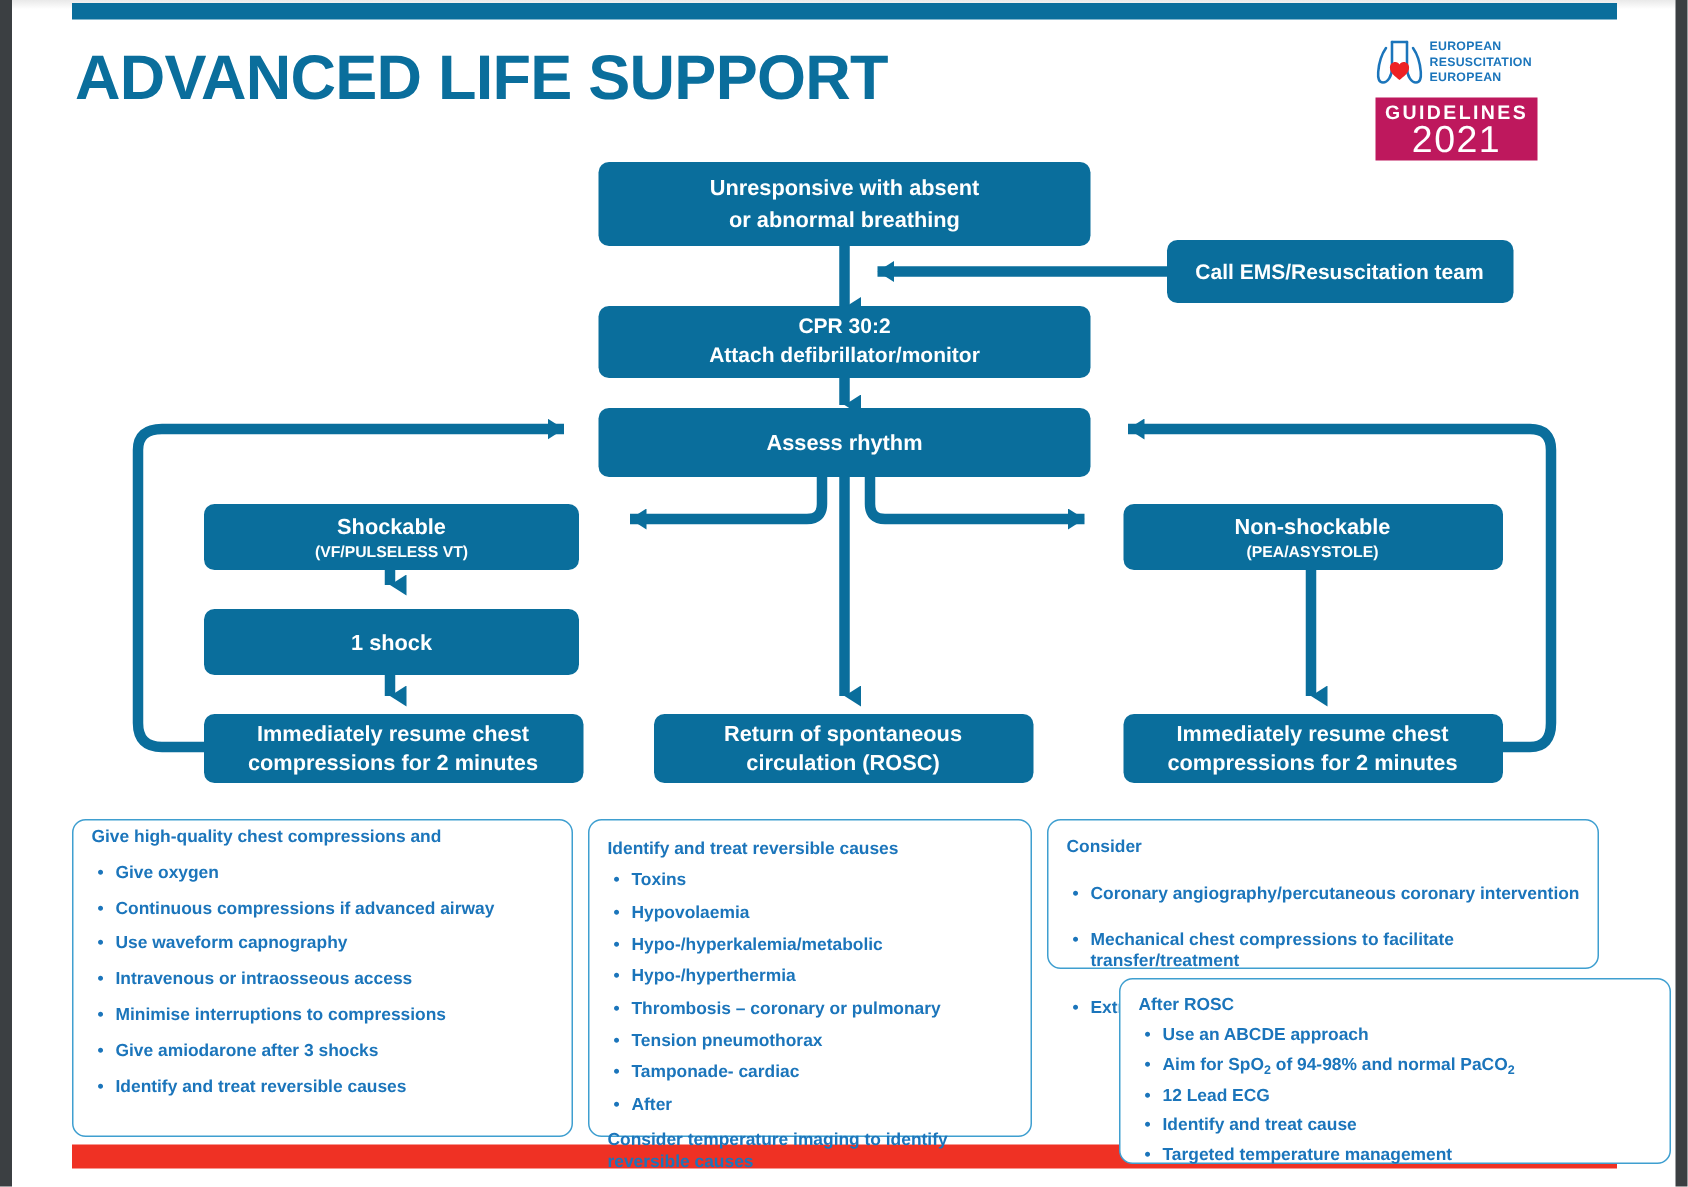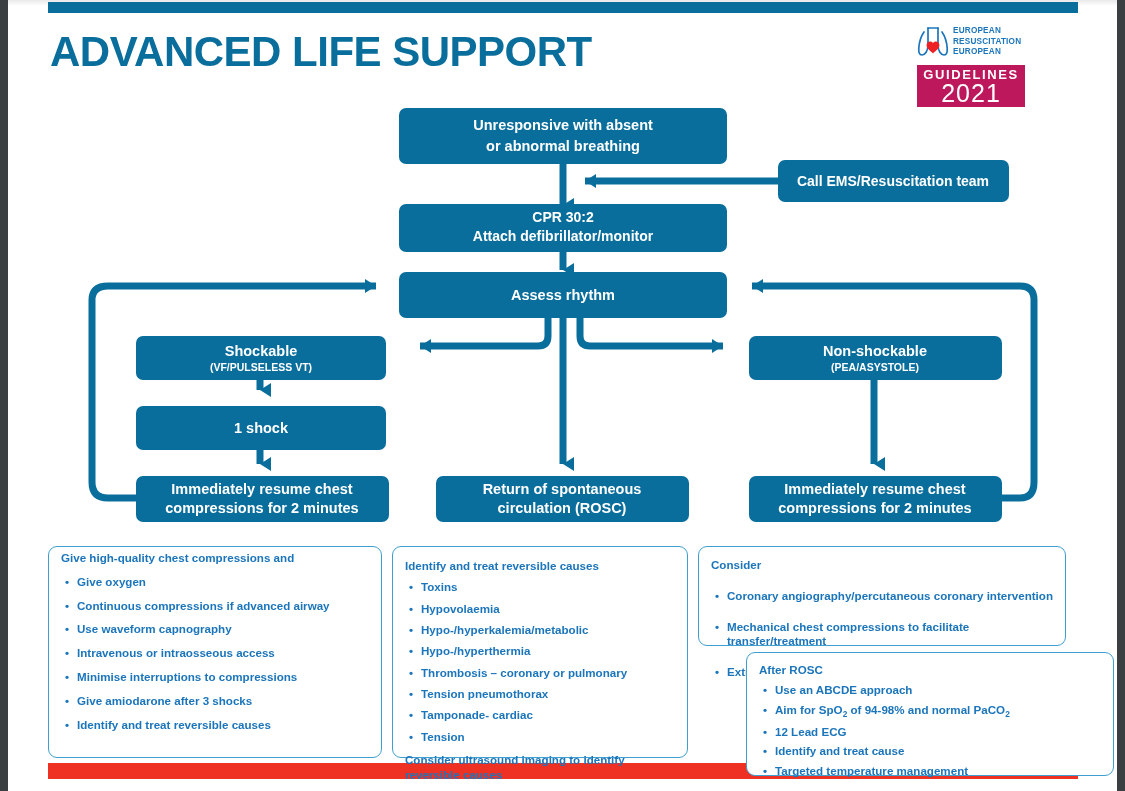--- a/index.html
+++ b/index.html
@@ -292,23 +292,23 @@
 <div class="panel" id="panel-causes">
   <div class="panel-title">Identify and treat reversible causes</div>
   <ul>
     <li>Toxins</li>
     <li>Hypovolaemia</li>
     <li>Hypo-/hyperkalemia/metabolic</li>
     <li>Hypo-/hyperthermia</li>
     <li>Thrombosis – coronary or pulmonary</li>
     <li>Tension pneumothorax</li>
     <li>Tamponade- cardiac</li>
-    <li>Tension</li>
+    <li>After</li>
   </ul>
-  <div class="panel-note">Consider ultrasound imaging to identify reversible causes</div>
+  <div class="panel-note">Consider temperature imaging to identify reversible causes</div>
 </div>
 
 <div class="panel" id="panel-consider">
   <div class="panel-title">Consider</div>
   <ul>
     <li>Coronary angiography/percutaneous coronary intervention</li>
     <li>Mechanical chest compressions to facilitate transfer/treatment</li>
     <li>Extracorporeal CPR</li>
   </ul>
 </div>

